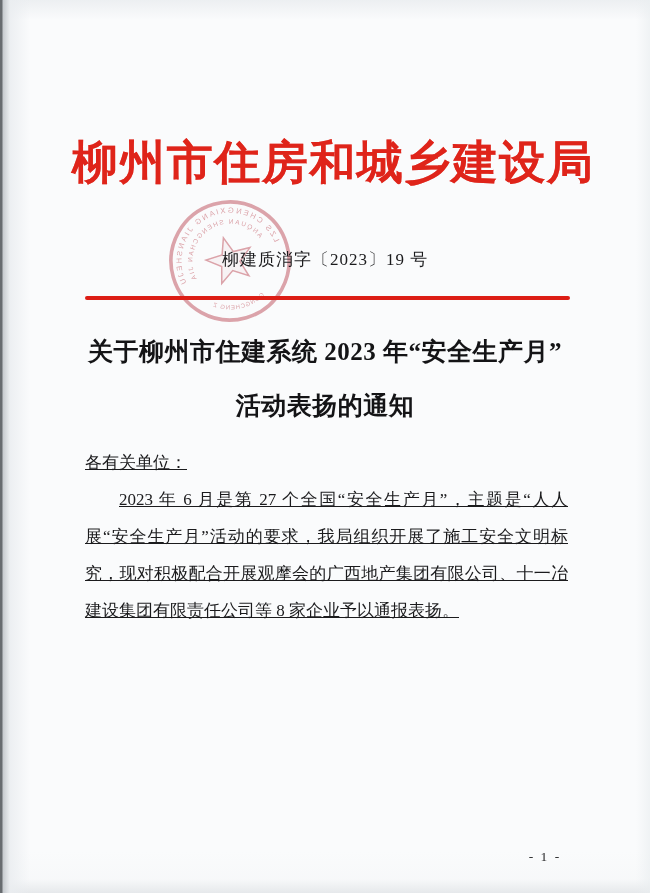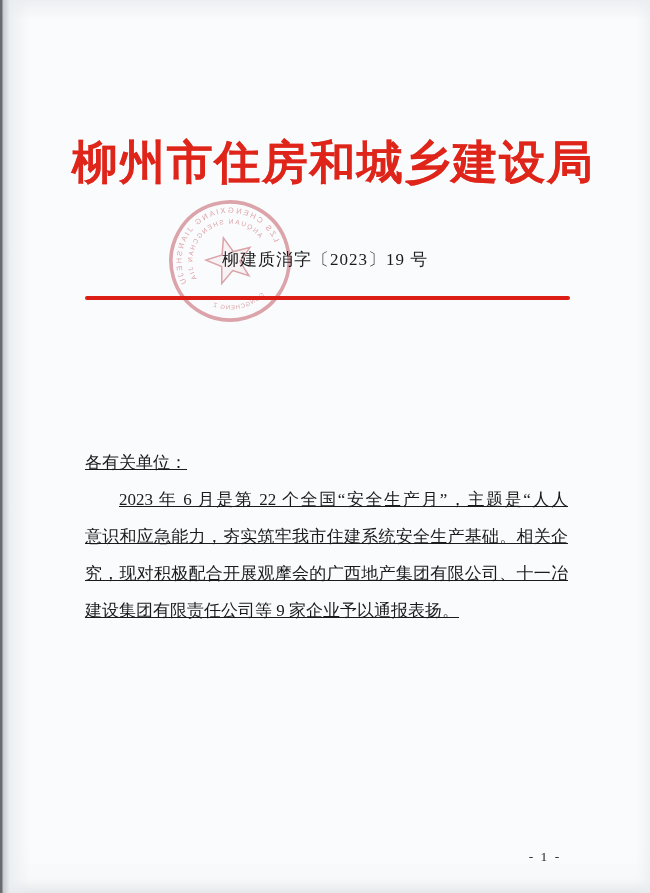--- a/index.html
+++ b/index.html
@@ -85,24 +85,28 @@
       <text font-size="6" letter-spacing="1" fill="#c4545f" stroke="none" font-family="Liberation Sans, sans-serif">
         <textPath href="#arcBottomTxt" startOffset="12%">GONGCHENG ZHILIANG</textPath>
       </text>
     </g>
   </svg>
 
   <div class="docnum">柳建质消字〔2023〕19 号</div>
 
   <div class="rule"></div>
 
+  <div class="doc-title">
+    <div>关于柳州市住建系统 2023 年“安全生产月”</div>
+    <div>活动表扬的通知</div>
+  </div>
 
   <div class="bodytext">
     <div class="line">各有关单位：</div>
-    <div class="line fill indent">2023 年 6 月是第 22 个全国“安全生产月”，主题是“人人</div>
-    <div class="line fill">意识和应急能力，夯实筑牢我市住建系统安全生产基础。相关企</div>
+    <div class="line fill indent">2023 年 6 月是第 27 个全国“安全生产月”，主题是“人人</div>
+    <div class="line fill">展“安全生产月”活动的要求，我局组织开展了施工安全文明标</div>
     <div class="line fill">究，现对积极配合开展观摩会的广西地产集团有限公司、十一冶</div>
-    <div class="line">建设集团有限责任公司等 9 家企业予以通报表扬。</div>
+    <div class="line">建设集团有限责任公司等 8 家企业予以通报表扬。</div>
   </div>
 
   <div class="pagenum">- 1 -</div>
 
 </div>
 
 </body></html>

